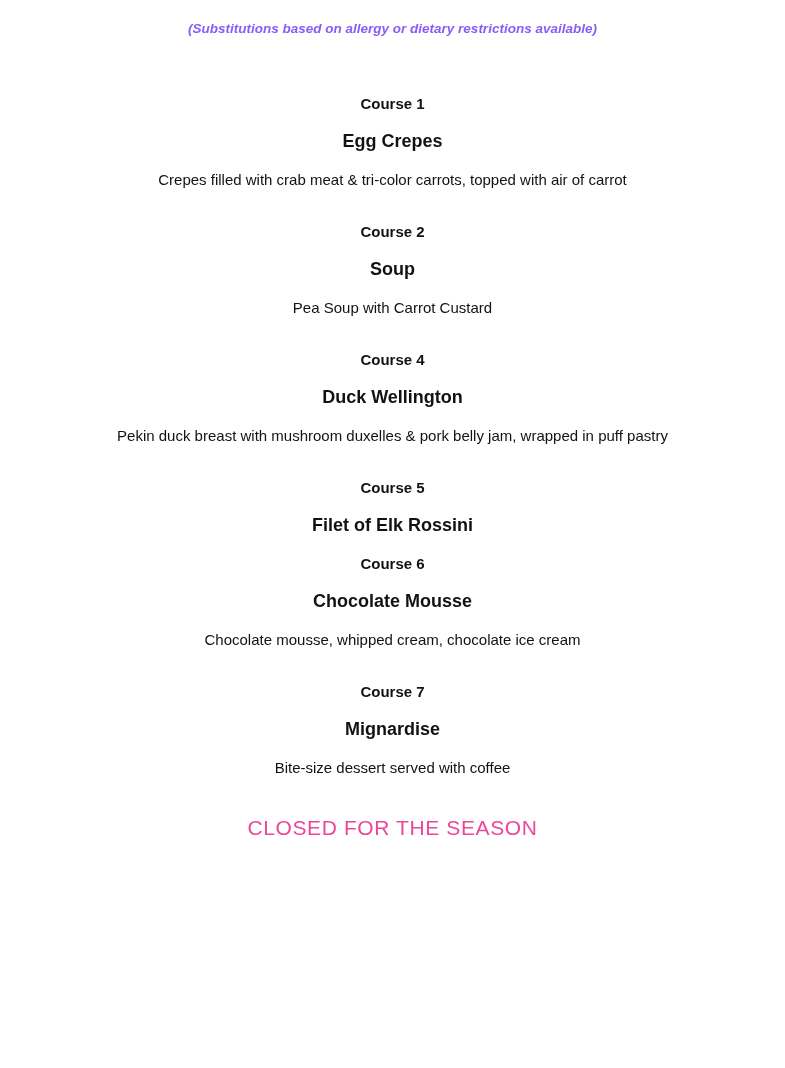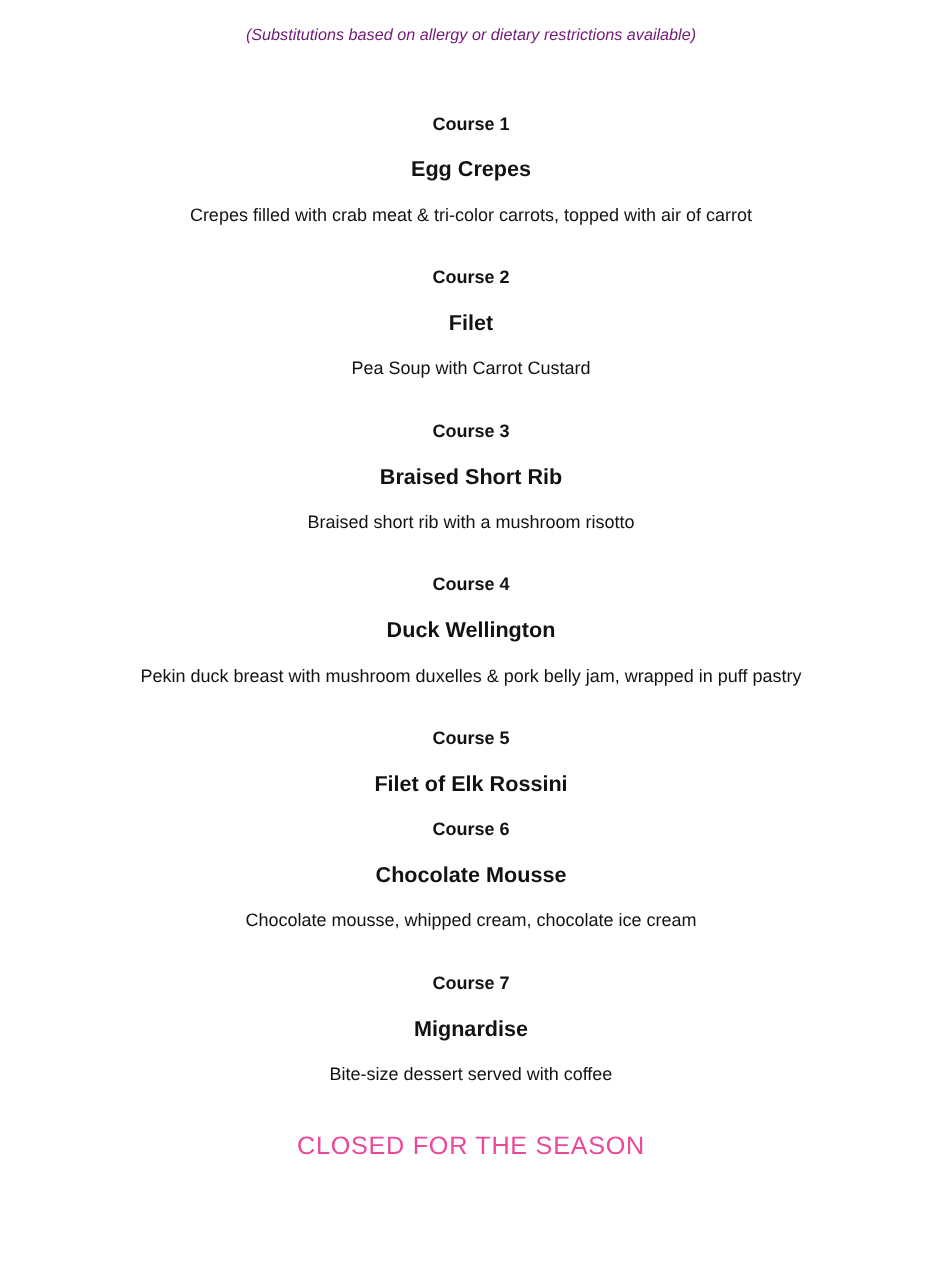--- a/index.html
+++ b/index.html
@@ -13,25 +13,25 @@
     margin: 0 auto;
   }
   .page {
     width: 100%;
     height: 100%;
     text-align: center;
     padding-top: 20px;
   }
   .note {
     font-style: italic;
-    font-weight: 400;
+    font-weight: 700;
     font-size: 13.5px;
     line-height: 18px;
     margin-bottom: 56px;
-    color: #701a75;
+    color: #8b5cf6;
   }
   .course-heading {
     font-size: 15px;
     font-weight: 700;
     line-height: 19px;
     text-underline-offset: 2px;
     text-decoration-thickness: 1.5px;
     margin-bottom: 19px;
   }
   .dish-name {
@@ -64,29 +64,24 @@
   <p class="note">(Substitutions based on allergy or dietary restrictions available)</p>
 
   <section class="course">
     <div class="course-heading">Course 1</div>
     <div class="dish-name">Egg Crepes</div>
     <p class="dish-desc">Crepes filled with crab meat &amp; tri-color carrots, topped with air of carrot</p>
   </section>
 
   <section class="course">
     <div class="course-heading">Course 2</div>
-    <div class="dish-name">Filet</div>
+    <div class="dish-name">Soup</div>
     <p class="dish-desc">Pea Soup with Carrot Custard</p>
   </section>
 
-  <section class="course">
-    <div class="course-heading">Course 3</div>
-    <div class="dish-name">Braised Short Rib</div>
-    <p class="dish-desc">Braised short rib with a mushroom risotto</p>
-  </section>
 
   <section class="course">
     <div class="course-heading">Course 4</div>
     <div class="dish-name">Duck Wellington</div>
     <p class="dish-desc">Pekin duck breast with mushroom duxelles &amp; pork belly jam, wrapped in puff pastry</p>
   </section>
 
   <section class="course">
     <div class="course-heading">Course 5</div>
     <div class="dish-name">Filet of Elk Rossini</div>

